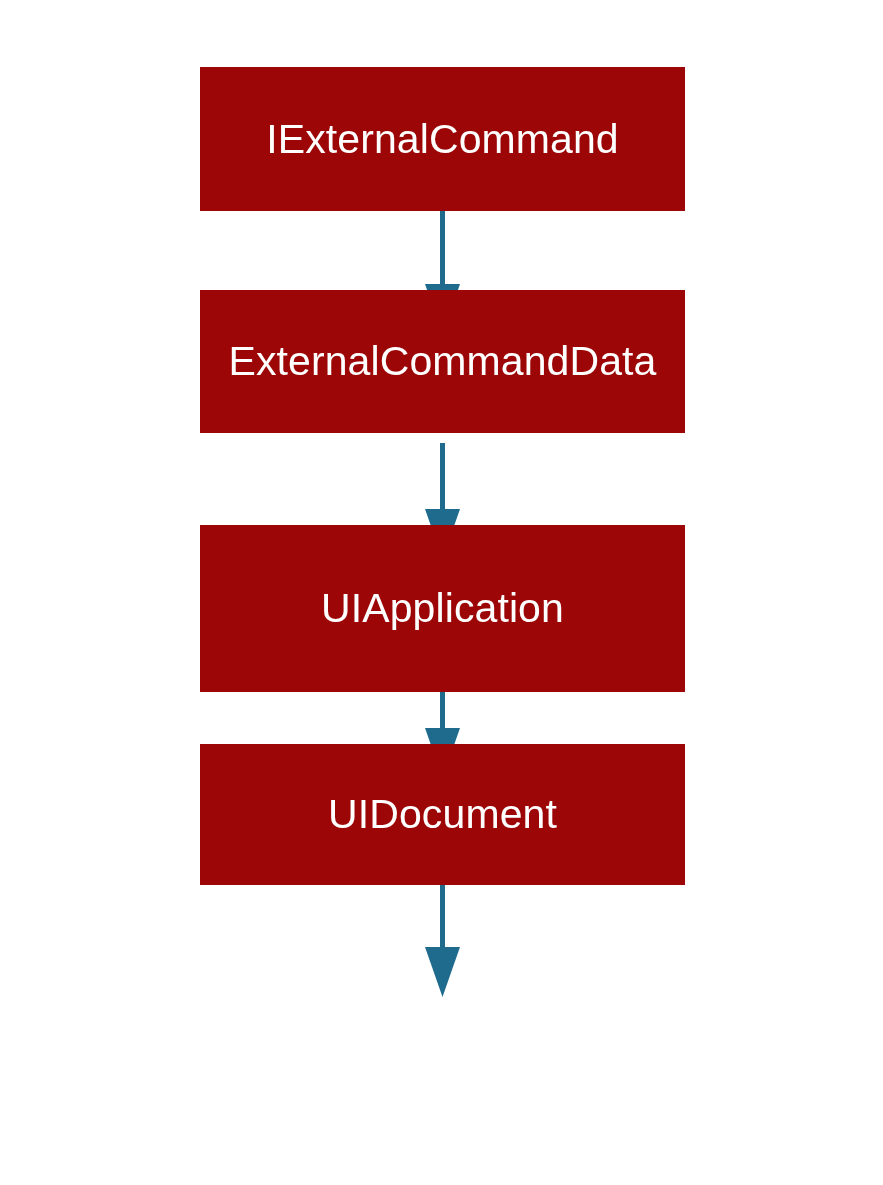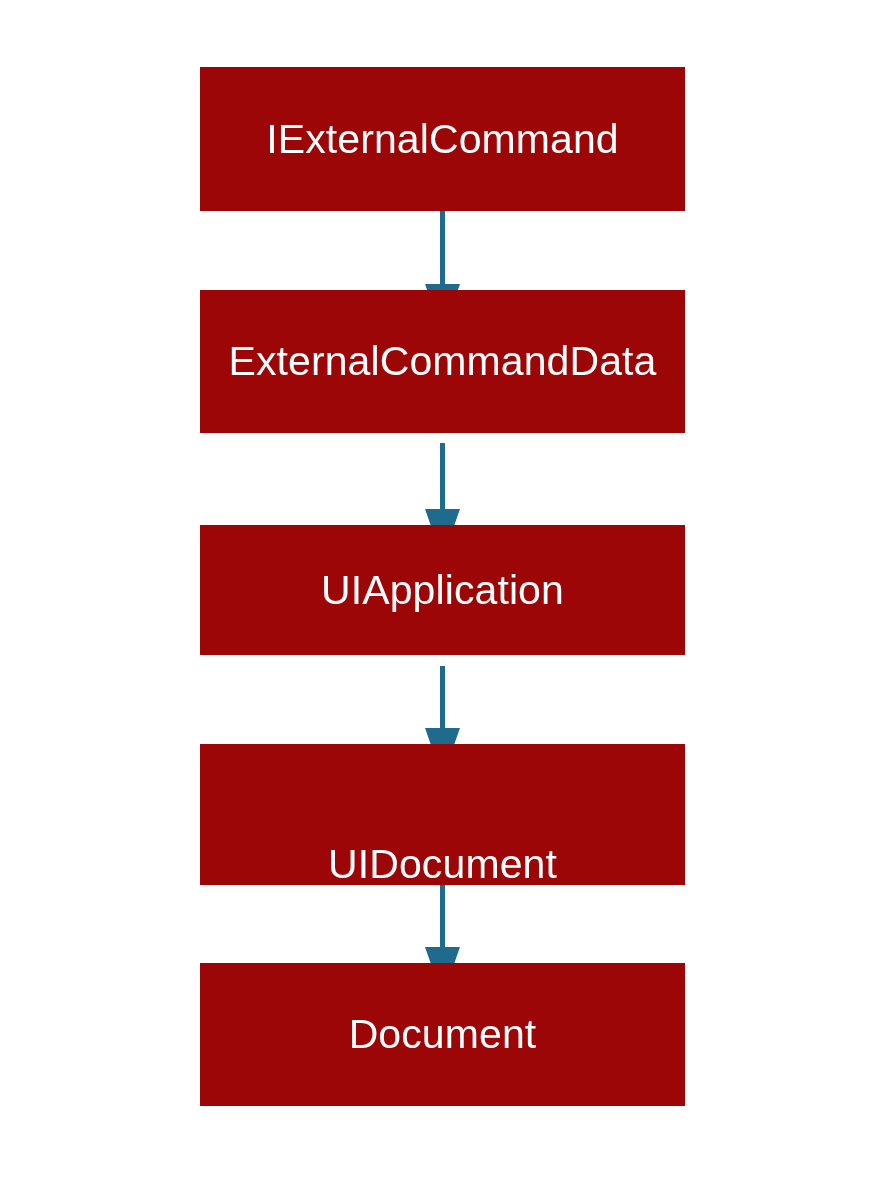--- a/index.html
+++ b/index.html
@@ -40,22 +40,22 @@
     font-weight: 400;
     line-height: 1;
     letter-spacing: 0.1px;
     white-space: nowrap;
     text-align: center;
   }
 
   
   #node-0 { top: 67px;  height: 144px; }
   #node-1 { top: 290px; height: 143px; }
-  #node-2 { top: 525px; height: 130px; }
-  #node-3 { top: 744px; height: 141px; align-items: flex-end; }
+  #node-2 { top: 525px; height: 167px; }
+  #node-3 { top: 744px; height: 141px; }
   #node-4 { top: 963px; height: 143px; }
 
   
   .connector {
     position: absolute;
     left: 0;
     top: 0;
     width: 883px;
     height: 1185px;
     pointer-events: none;
@@ -100,17 +100,14 @@
   </div>
 
   <div class="node-box" id="node-2">
     <span class="node-label">UIApplication</span>
   </div>
 
   <div class="node-box" id="node-3">
     <span class="node-label">UIDocument</span>
   </div>
 
-  <div class="node-box" id="node-4">
-    <span class="node-label">Document</span>
-  </div>
 
 </div>
 
 </body></html>

